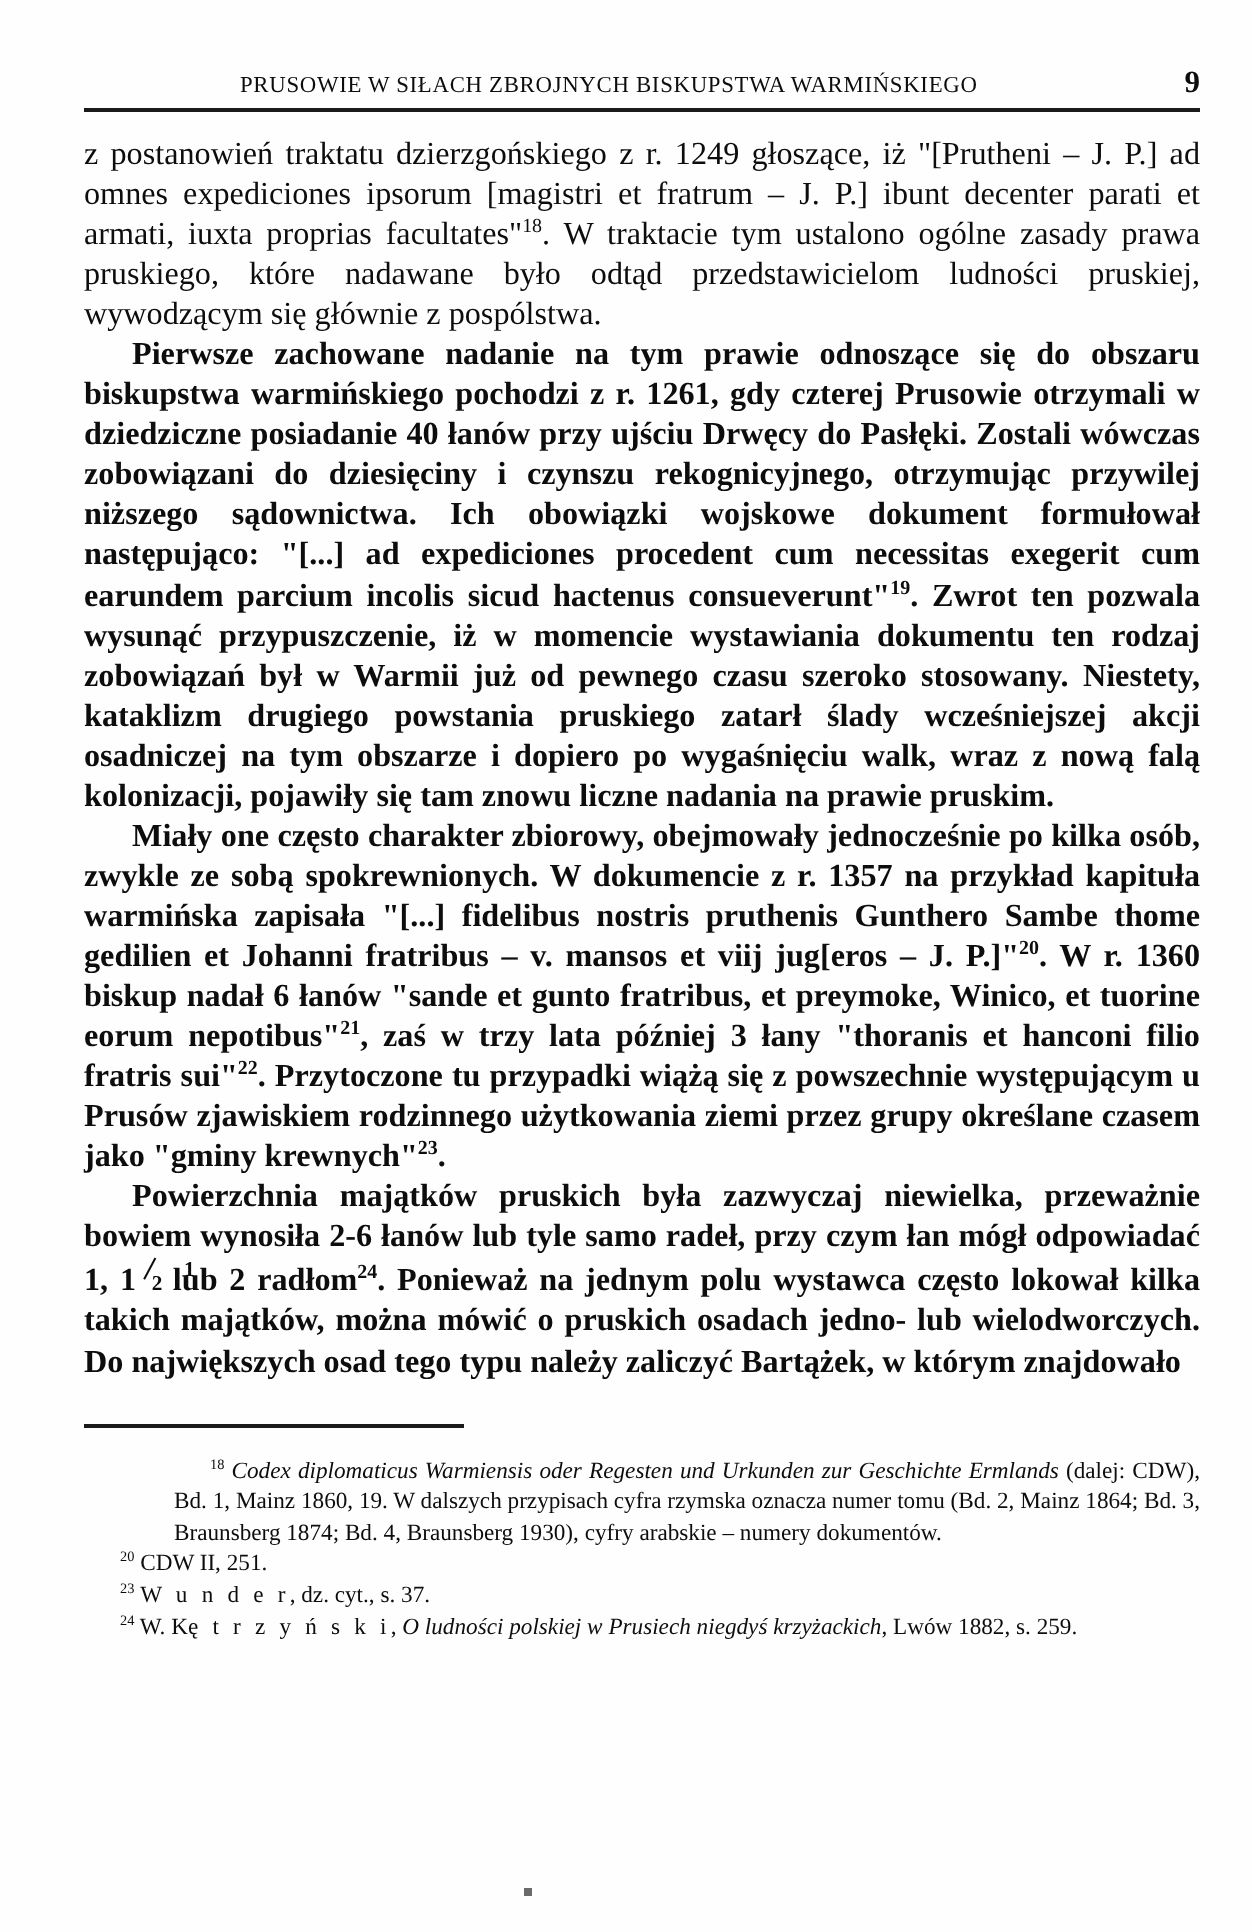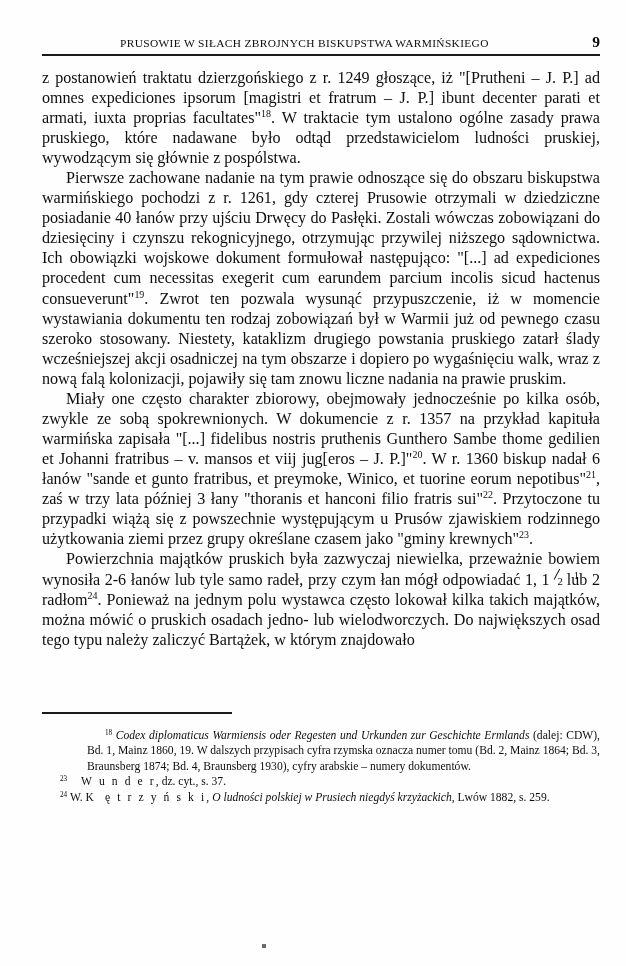--- a/index.html
+++ b/index.html
@@ -58,20 +58,21 @@
     text-align: justify;
     text-justify: inter-word;
     hyphens: manual;
   }
   .body-text p {
     margin: 0;
     text-indent: 0;
   }
   .body-text p.indent {
     text-indent: 24px;
+    font-weight: bold;
   }
   sup {
     font-size: 0.62em;
     line-height: 0;
     vertical-align: 0.62em;
   }
   .frac {
     display: inline-block;
     position: relative;
     width: 0.78em;
@@ -124,21 +125,20 @@
   }
   .footnotes .fn.multi {
     text-indent: 18px;
     margin-left: 45px;
   }
   .footnotes i, .body-text i {
     font-style: italic;
   }
   .spaced {
     letter-spacing: 2.1px;
-    margin-left: 11px;
   }
   .scan-speck {
     position: absolute;
     left: 262px;
     top: 944px;
     width: 4px;
     height: 4px;
     background: #3a3a3a;
     opacity: 0.75;
   }
@@ -166,20 +166,21 @@
 
   </div>
 
   <div class="fn-rule"></div>
 
   <div class="footnotes">
 
     <p class="fn multi"><sup>18</sup> <i>Codex diplomaticus Warmiensis oder Regesten und Urkunden zur Geschichte Ermlands</i><span> (dalej: CDW), Bd. 1, Mainz 1860, 19. W dalszych przypisach cyfra rzymska oznacza numer tomu (Bd. 2, Mainz 1864; Bd. 3, Braunsberg 1874; Bd. 4, Braunsberg 1930), cyfry arabskie – numery dokumentów.</span></p>
 
 
+    <p class="fn"><sup>20</sup> <span>CDW II, 251.</span></p>
 
 
 
     <p class="fn"><sup>23</sup> <span class="spaced">W u n d e r</span><span>, dz. cyt., s. 37.</span></p>
 
     <p class="fn"><sup>24</sup> <span>W. K</span><span class="spaced">ę t r z y ń s k i</span><span>, </span><i>O ludności polskiej w Prusiech niegdyś krzyżackich</i><span>, Lwów 1882, s. 259.</span></p>
 
   </div>
 
   <div class="scan-speck"></div>

